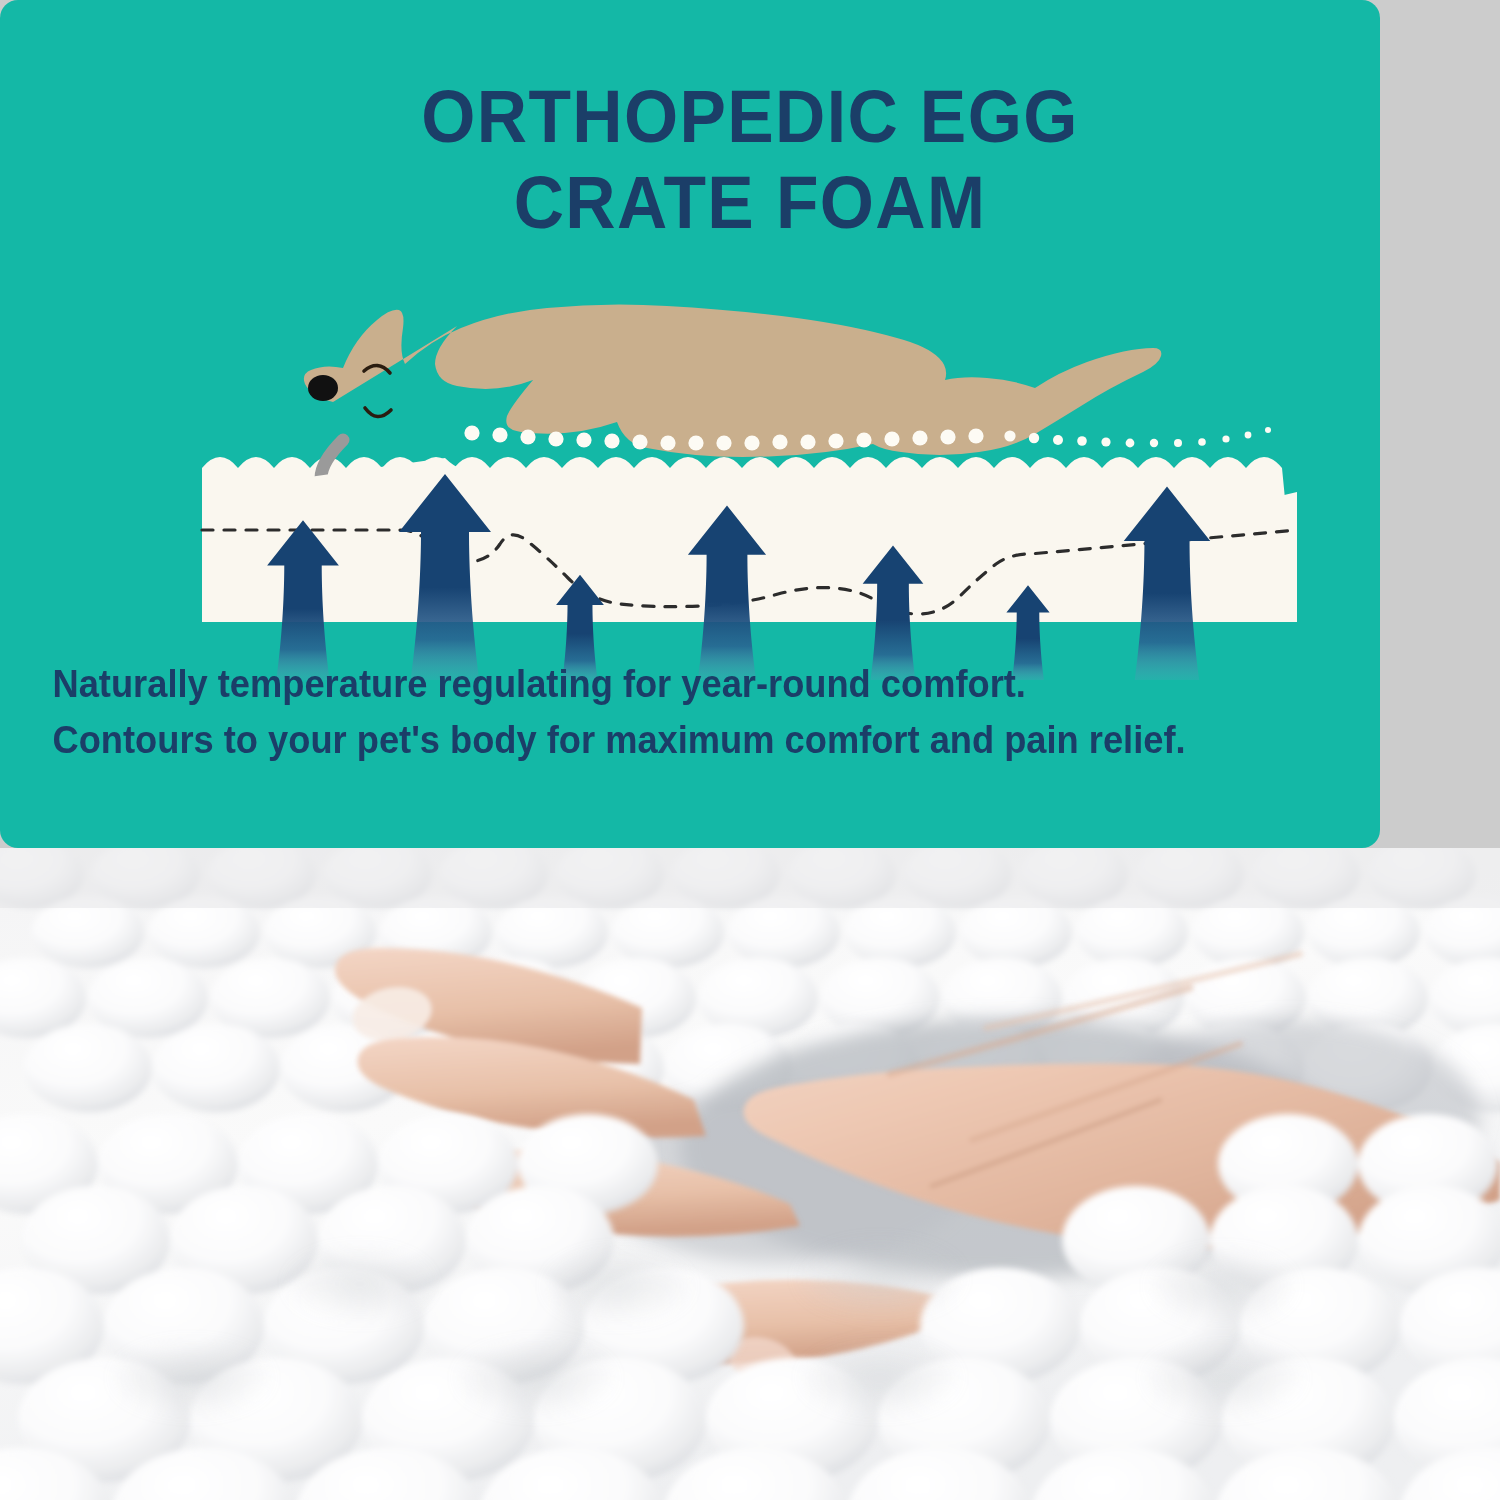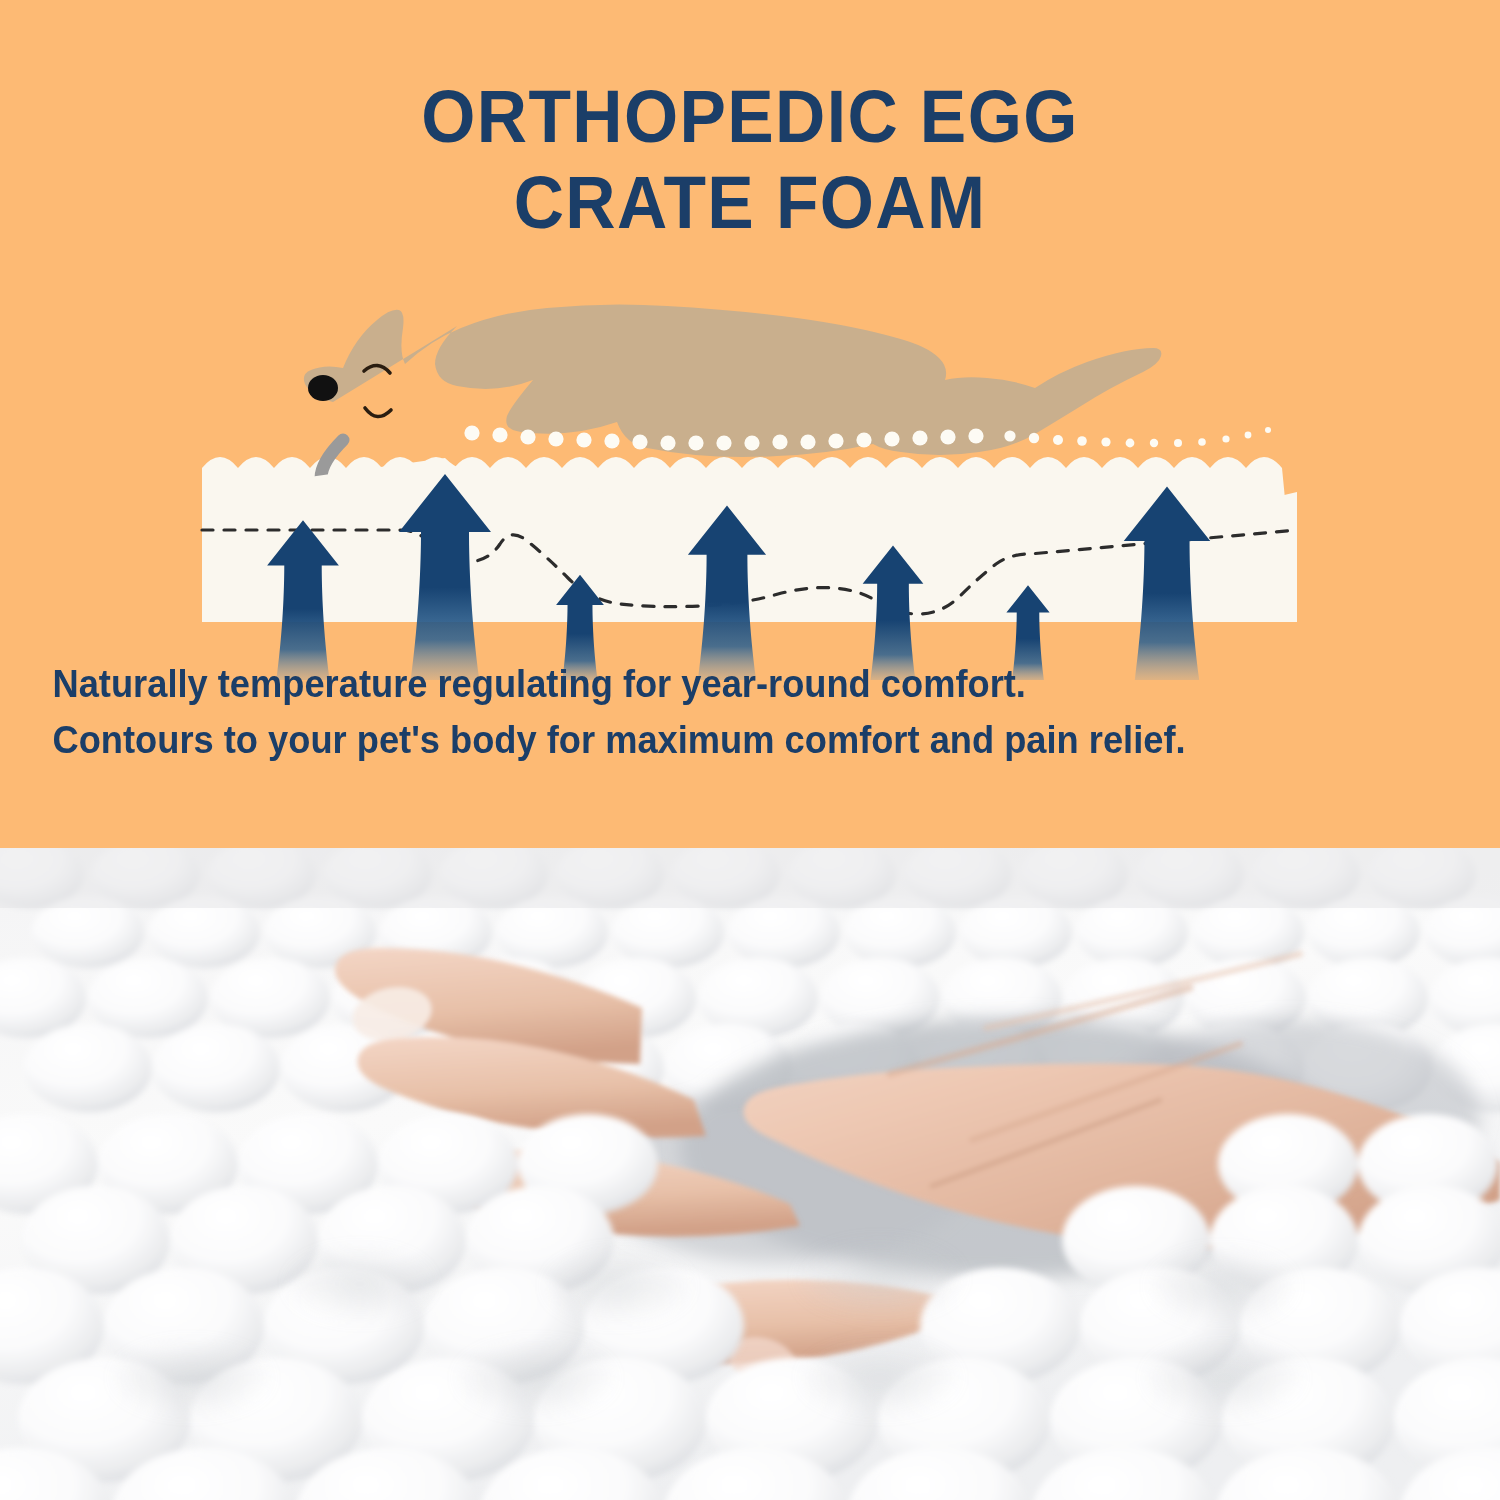--- a/index.html
+++ b/index.html
@@ -16,24 +16,25 @@
     height: 1500px;
     overflow: hidden;
     background: #cccccc;
   }
 
   
   #header-panel {
     position: absolute;
     left: 0;
     top: 0;
-    width: 1500px;
+    width: 1380px;
     height: 848px;
-    background: #fdba74;
+    background: #14b8a6;
     overflow: hidden;
+    border-radius: 18px;
   }
 
   #title-block {
     position: absolute;
     left: 0;
     top: 74px;
     width: 1500px;
     text-align: center;
   }
   .title-line {

